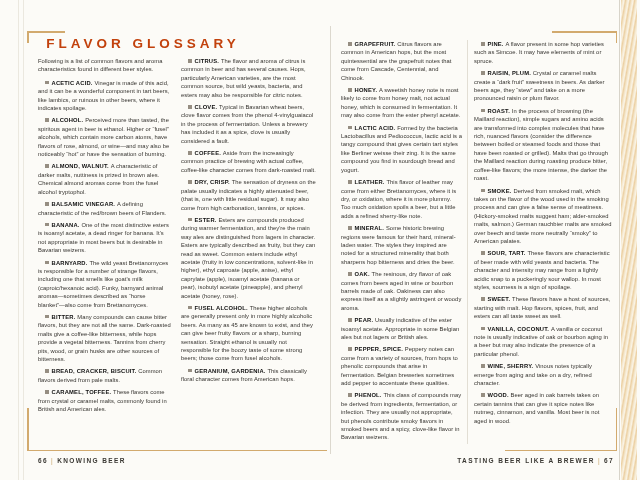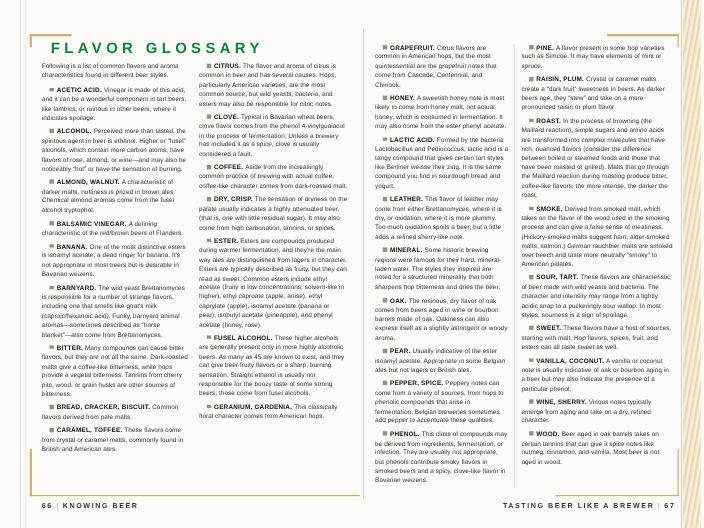--- a/index.html
+++ b/index.html
@@ -18,21 +18,21 @@
     background:repeating-linear-gradient(100deg,#e9c893 0px,#f3e3c4 1.5px,#faf3e3 3px,#e9c893 4.5px);
     opacity:.85;
   }
   .gilt-border { position:absolute; left:619px; top:0; width:1px; height:480px; background:#d8d4ca; }
   
   .rule-h { position:absolute; height:1.5px; background:#d2aa6e; }
   .rule-v { position:absolute; width:1.5px;  background:#d2aa6e; }
   
   .title {
     position:absolute; left:38px; top:36px; width:210px; text-align:center;
-    font-size:13.5px; font-weight:bold; letter-spacing:4px; color:#15803d; white-space:nowrap;
+    font-size:13.5px; font-weight:bold; letter-spacing:4px; color:#c2410c; white-space:nowrap;
   }
   
   .col { position:absolute; font-size:5.8px; line-height:8.4px; letter-spacing:.05px; overflow:hidden; }
   #col1 { left:38px;  top:57px; width:134px; height:392px; }
   #col2 { left:181px; top:57px; width:135px; height:392px; }
   #col3 { left:341px; top:40px; width:121px; height:409px; }
   #col4 { left:474px; top:40px; width:138px; height:409px; }
   .intro { margin:0 0 5px 0; }
   .entry { margin:0 0 4px 0; text-indent:7px; }
   .bullet {

